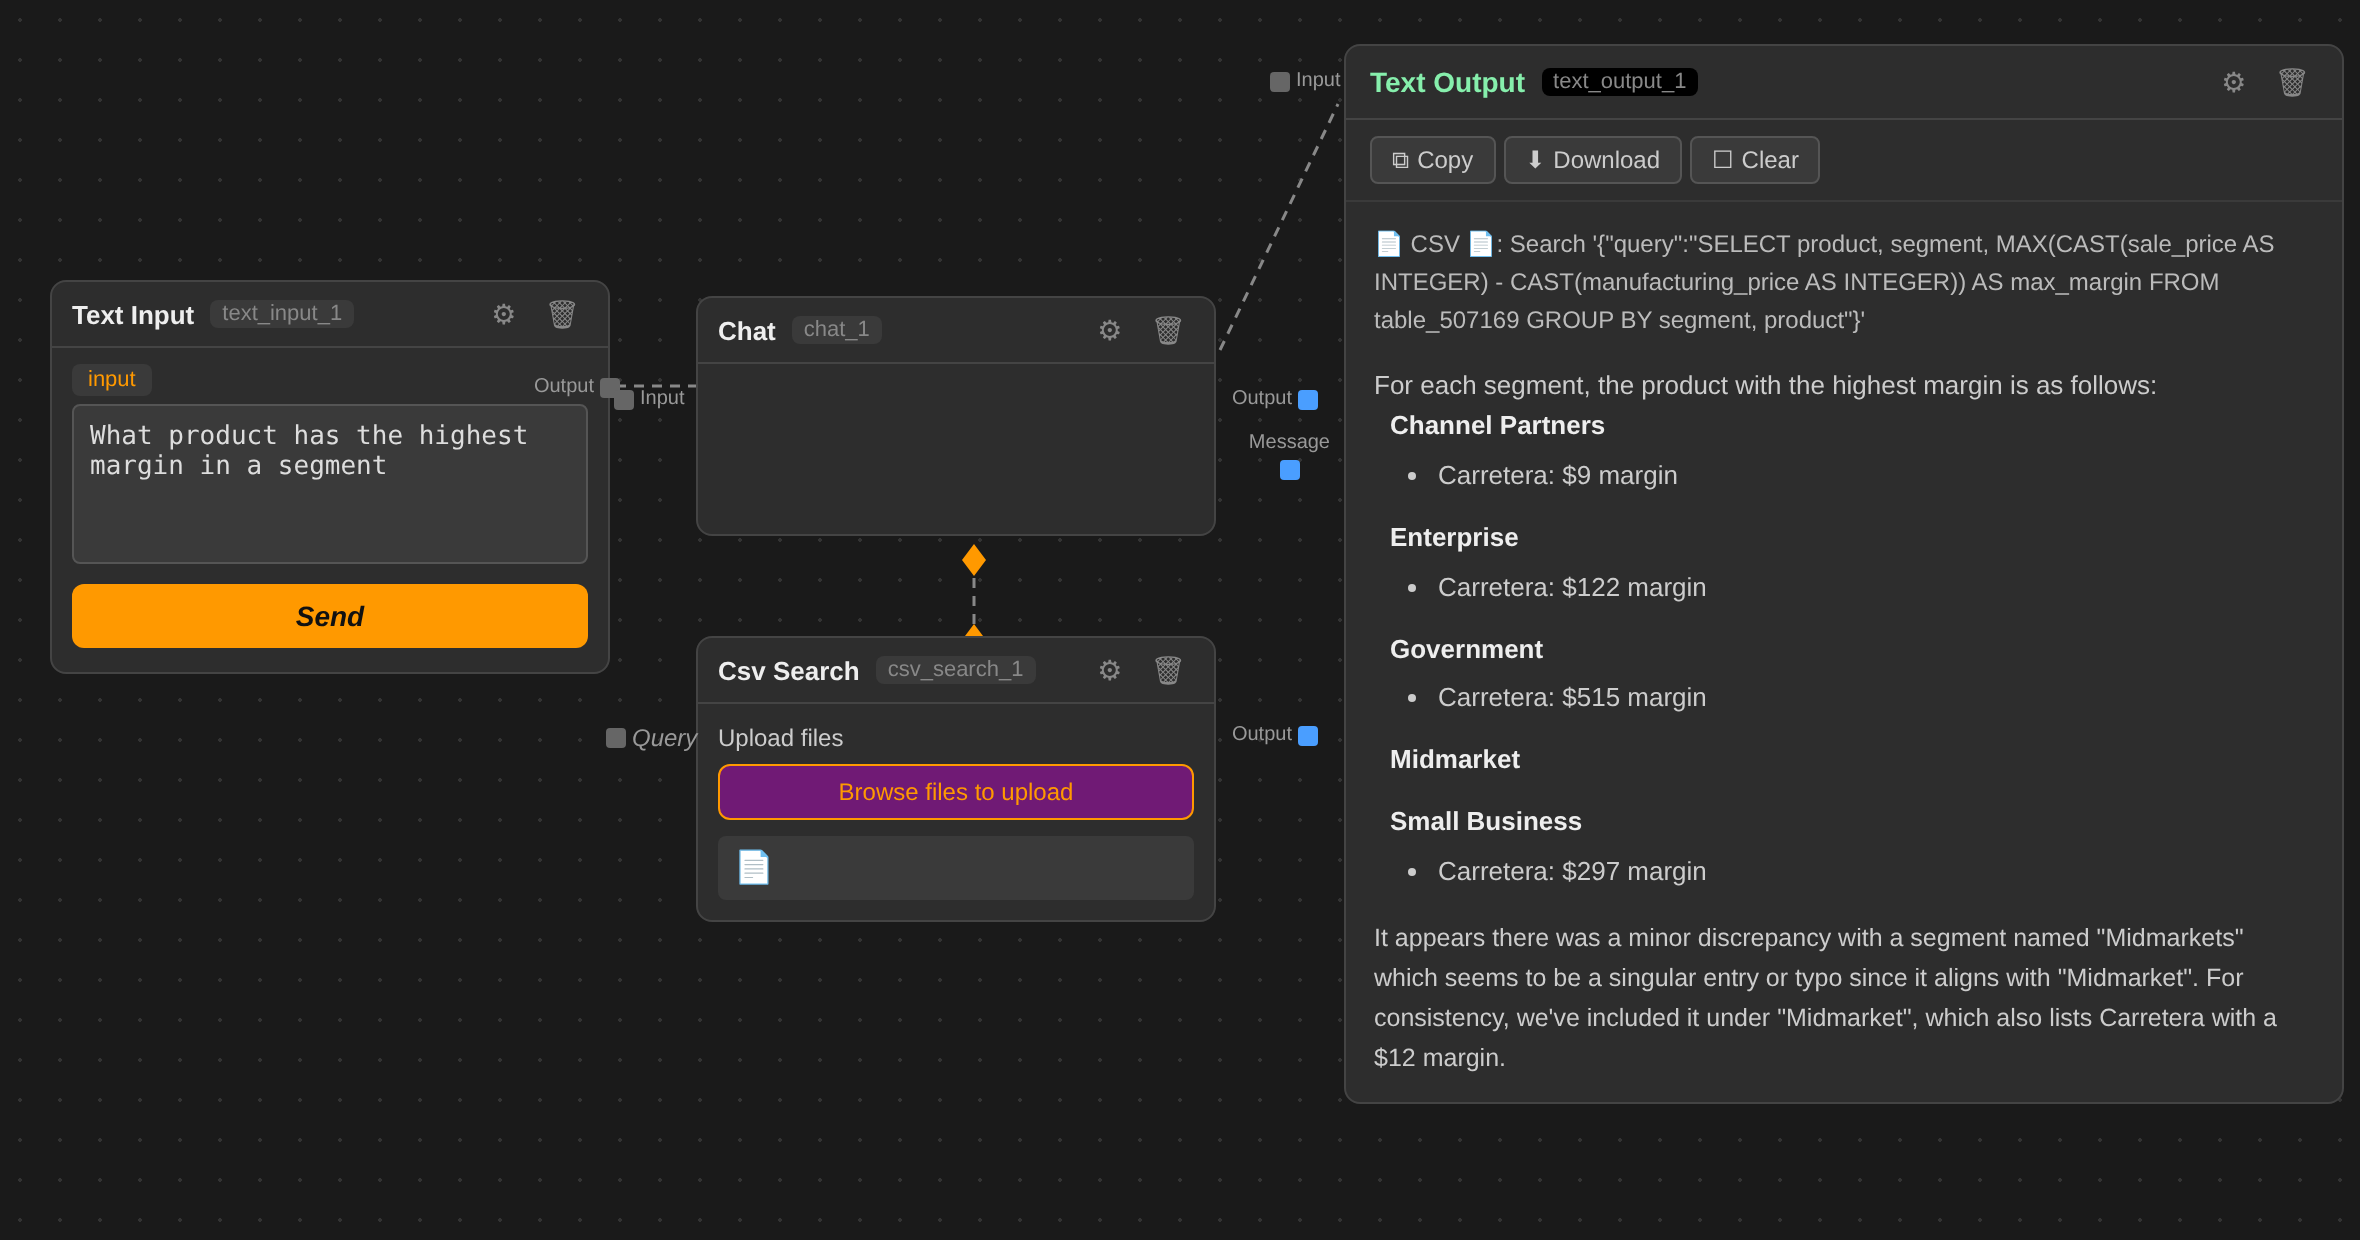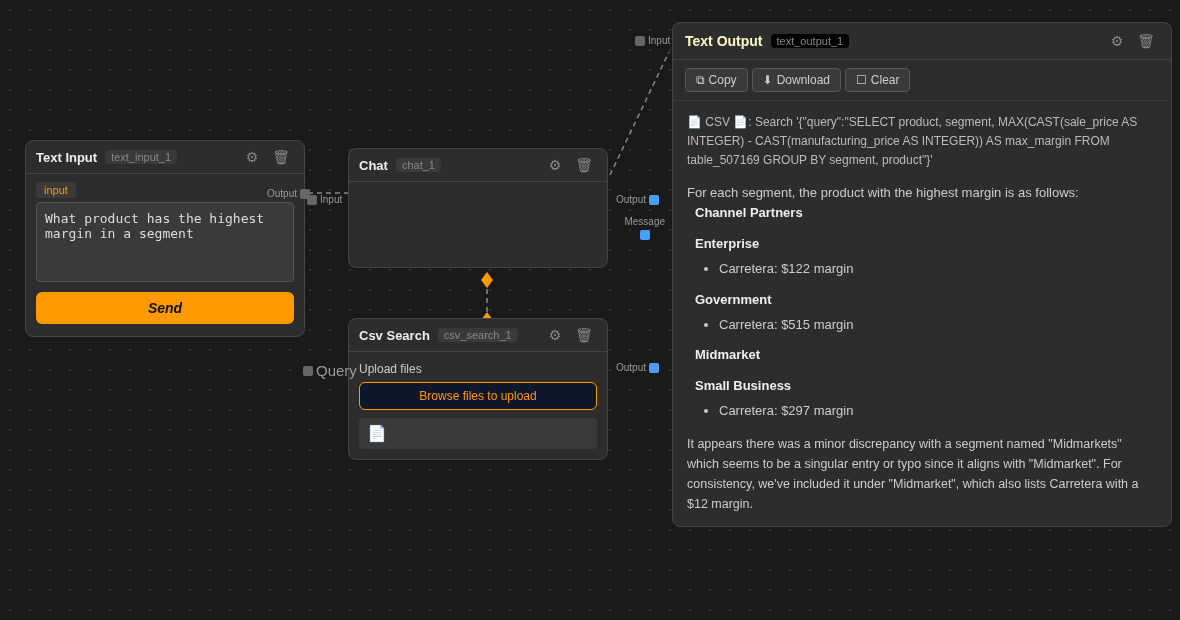--- a/index.html
+++ b/index.html
@@ -124,21 +124,21 @@
     #csv-node .node-body {
       padding: 10px;
     }
     #csv-node .upload-label {
       font-size: 12px;
       color: #ccc;
       margin-bottom: 6px;
     }
     #csv-node .browse-btn {
       width: 100%;
-      background: #0f172a;
+      background: #701a75;
       border: 1px solid #f90;
       border-radius: 6px;
       color: #f90;
       font-size: 12px;
       padding: 6px;
       cursor: pointer;
       margin-bottom: 8px;
     }
     #csv-node .file-item {
       display: flex;
@@ -182,21 +182,21 @@
       border-bottom: 1px solid #444;
     }
     #output-panel .panel-title-group {
       display: flex;
       align-items: center;
       gap: 8px;
     }
     #output-panel .panel-title {
       font-size: 14px;
       font-weight: 600;
-      color: #fef9c3;
+      color: #86efac;
     }
     #output-panel .panel-id {
       font-size: 11px;
       color: #888;
       background: #000000;
       padding: 1px 6px;
       border-radius: 4px;
     }
     .panel-toolbar {
       display: flex;
@@ -345,21 +345,21 @@
     </div>
     <div class="node-icons">
       <button class="icon-btn">⚙</button>
       <button class="icon-btn">🗑</button>
     </div>
   </div>
   <div class="node-body" style="position:relative;">
     
     <div style="position:absolute; left:-46px; top:10px; display:flex; align-items:center; gap:3px;">
       <div style="width:10px;height:10px;background:#666;border-radius:2px;"></div>
-      <span style="font-size:15px;color:#999;">Query</span>
+      <span style="font-size:12px;color:#999;font-style:italic;">Query</span>
     </div>
     
     <div style="position:absolute; right:-52px; top:10px; display:flex; align-items:center; gap:3px;">
       <span style="font-size:10px;color:#999;">Output</span>
       <div style="width:10px;height:10px;background:#4a9eff;border-radius:2px;"></div>
     </div>
     <div class="upload-label">Upload files</div>
     <button class="browse-btn">Browse files to upload</button>
     <div class="file-item">
       <span class="file-icon">📄</span>
@@ -397,21 +397,23 @@
       <span>Clear</span>
     </button>
   </div>
   <div class="panel-content">
     <div class="query-line">
       <span>📄</span>
       <span>CSV 📄: Search '{"query":"SELECT product, segment, MAX(CAST(sale_price AS INTEGER) - CAST(manufacturing_price AS INTEGER)) AS max_margin FROM table_507169 GROUP BY segment, product"}'</span>
     </div>
     <div class="intro-text">For each segment, the product with the highest margin is as follows:</div>
     <ul class="segment-list" id="segment-list">
-    <li><span class="segment-name">Channel Partners</span></li>
+    <li><span class="segment-name">Channel Partners</span><ul>
+            <li>Carretera: $9 margin</li>
+          </ul></li>
         <li><span class="segment-name">Enterprise</span><ul>
             <li>Carretera: $122 margin</li>
           </ul></li>
         <li><span class="segment-name">Government</span><ul>
             <li>Carretera: $515 margin</li>
           </ul></li>
         <li><span class="segment-name">Midmarket</span></li>
         <li><span class="segment-name">Small Business</span><ul>
             <li>Carretera: $297 margin</li>
           </ul></li>

